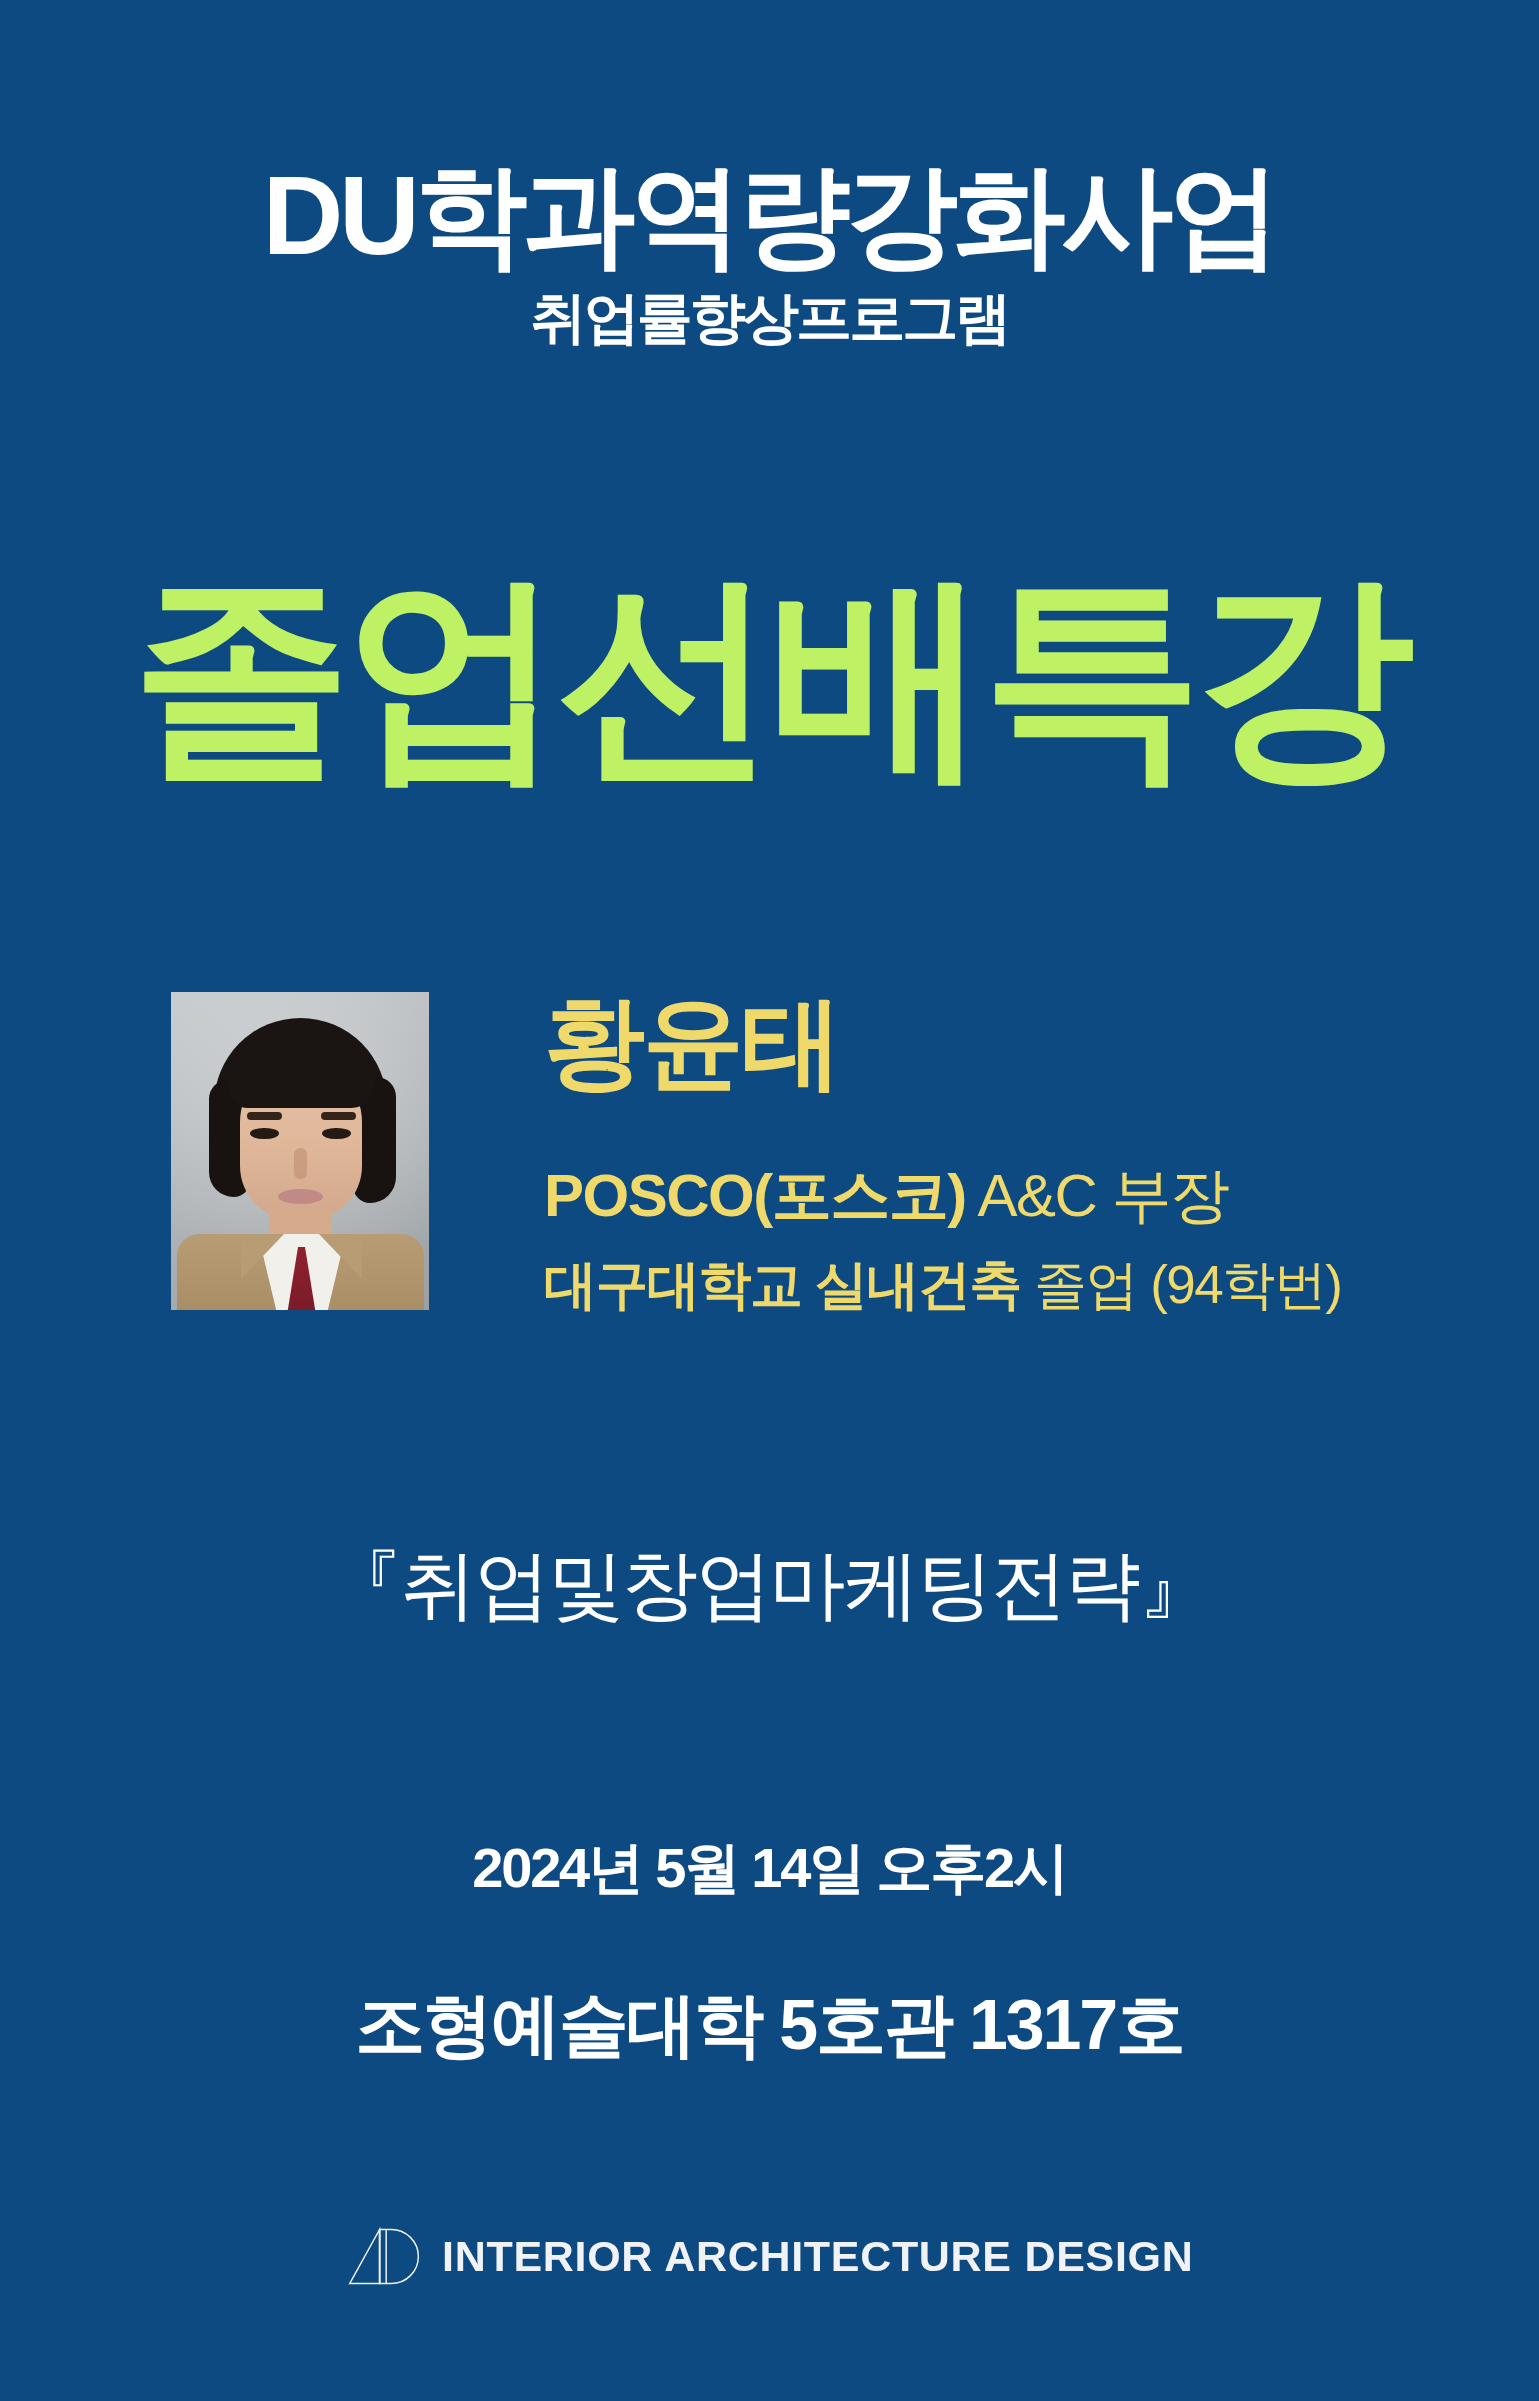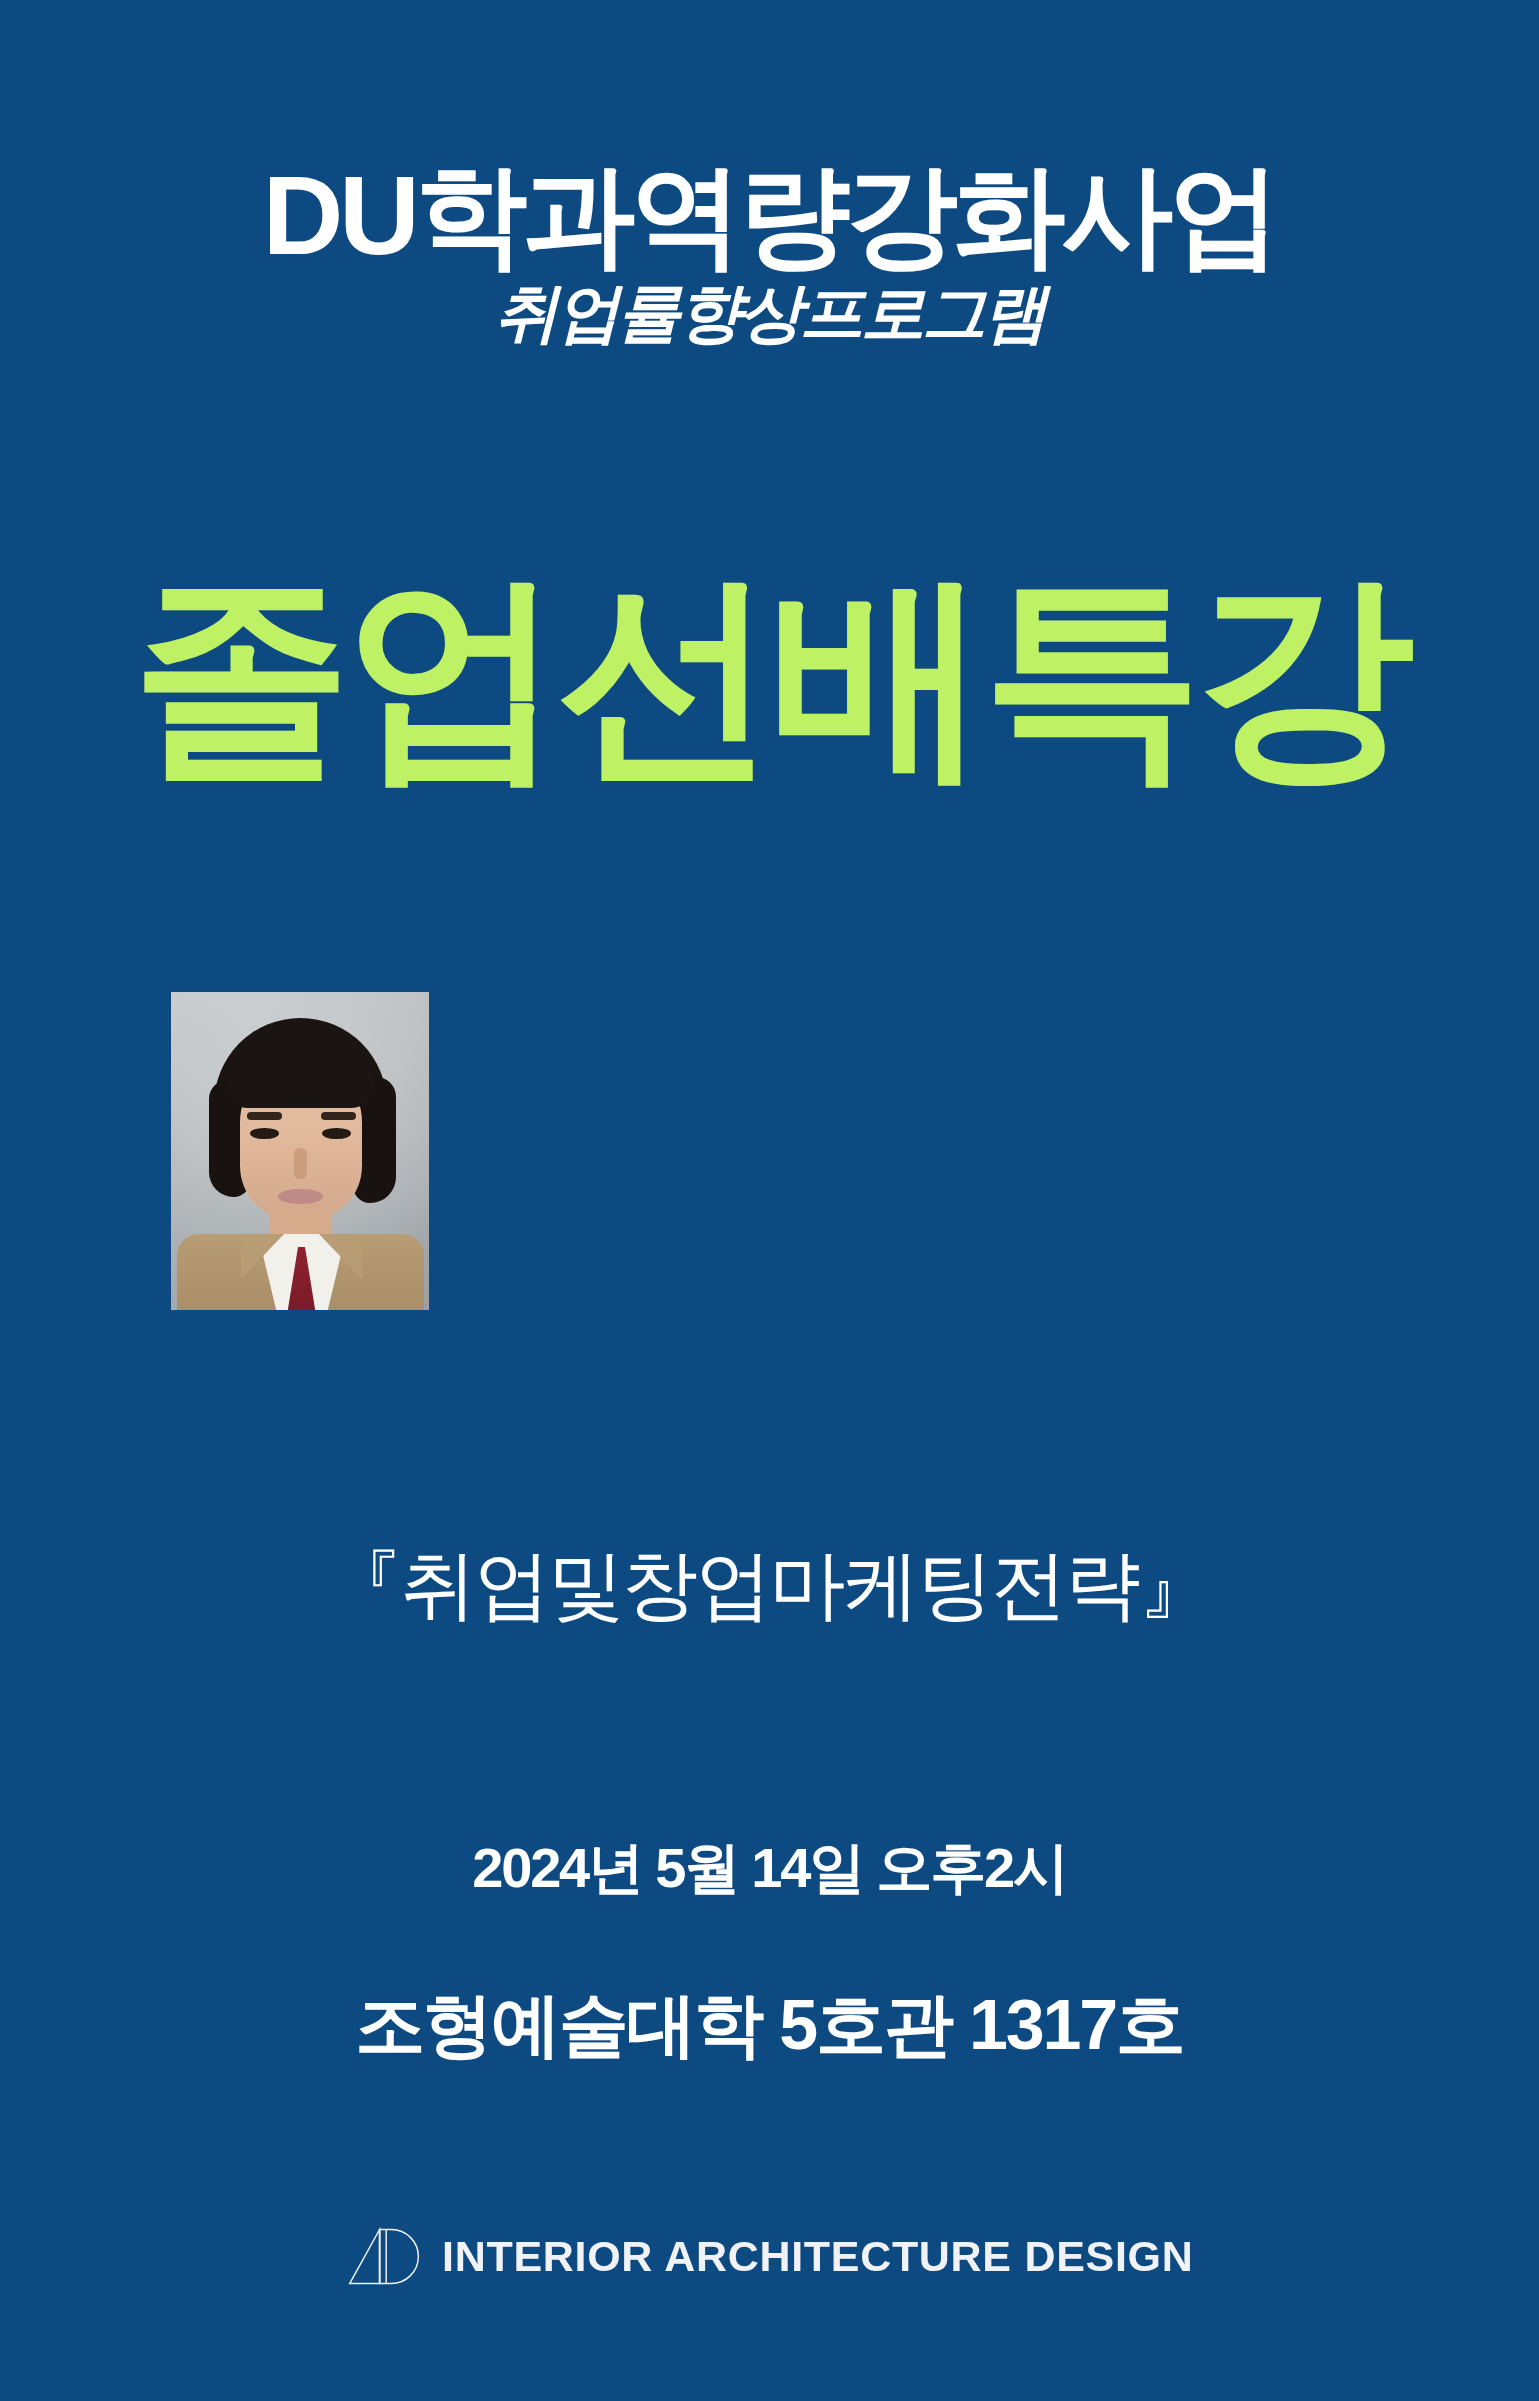--- a/index.html
+++ b/index.html
@@ -30,25 +30,24 @@
   }
 
   
   #program-title {
     top: 160px;
     font-size: 112px;
     font-weight: bold;
     letter-spacing: -4.4px;
   }
   #program-subtitle {
-    top: 281px;
-    font-size: 64px;
+    top: 290px;
+    font-size: 56px;
     font-weight: bold;
     letter-spacing: -2.9px;
-    font-style: italic;
   }
 
   
   #main-headline {
     top: 565px;
     font-size: 220px;
     font-weight: bold;
     color: #bef264;
     letter-spacing: -7.3px;
   }
@@ -309,20 +308,31 @@
       <div class="ph-nose"></div>
       <div class="ph-mouth"></div>
       <div class="ph-neck"></div>
       <div class="ph-jacket"></div>
       <div class="ph-shirt"></div>
       <div class="ph-collar-l"></div>
       <div class="ph-collar-r"></div>
       <div class="ph-tie"></div>
     </div>
 
+    <div id="speaker-text">
+      <div id="speaker-name">황윤태</div>
+
+      <div id="speaker-role">
+        <span class="strong">POSCO(포스코)</span><span class="light"> A&amp;C 부장</span>
+      </div>
+
+      <div id="speaker-edu">
+        <span class="strong">대구대학교 실내건축</span><span class="light"> 졸업 (94학번)</span>
+      </div>
+    </div>
   </div>
 
   <div class="ctr" id="lecture-topic">『취업및창업마케팅전략』</div>
 
   <div class="ctr" id="event-date">2024년 5월 14일 오후2시</div>
 
   <div class="ctr" id="event-location">조형예술대학 5호관 1317호</div>
 
   <div id="footer">
     <svg id="footer-logo-mark" viewBox="0 0 104 86">

